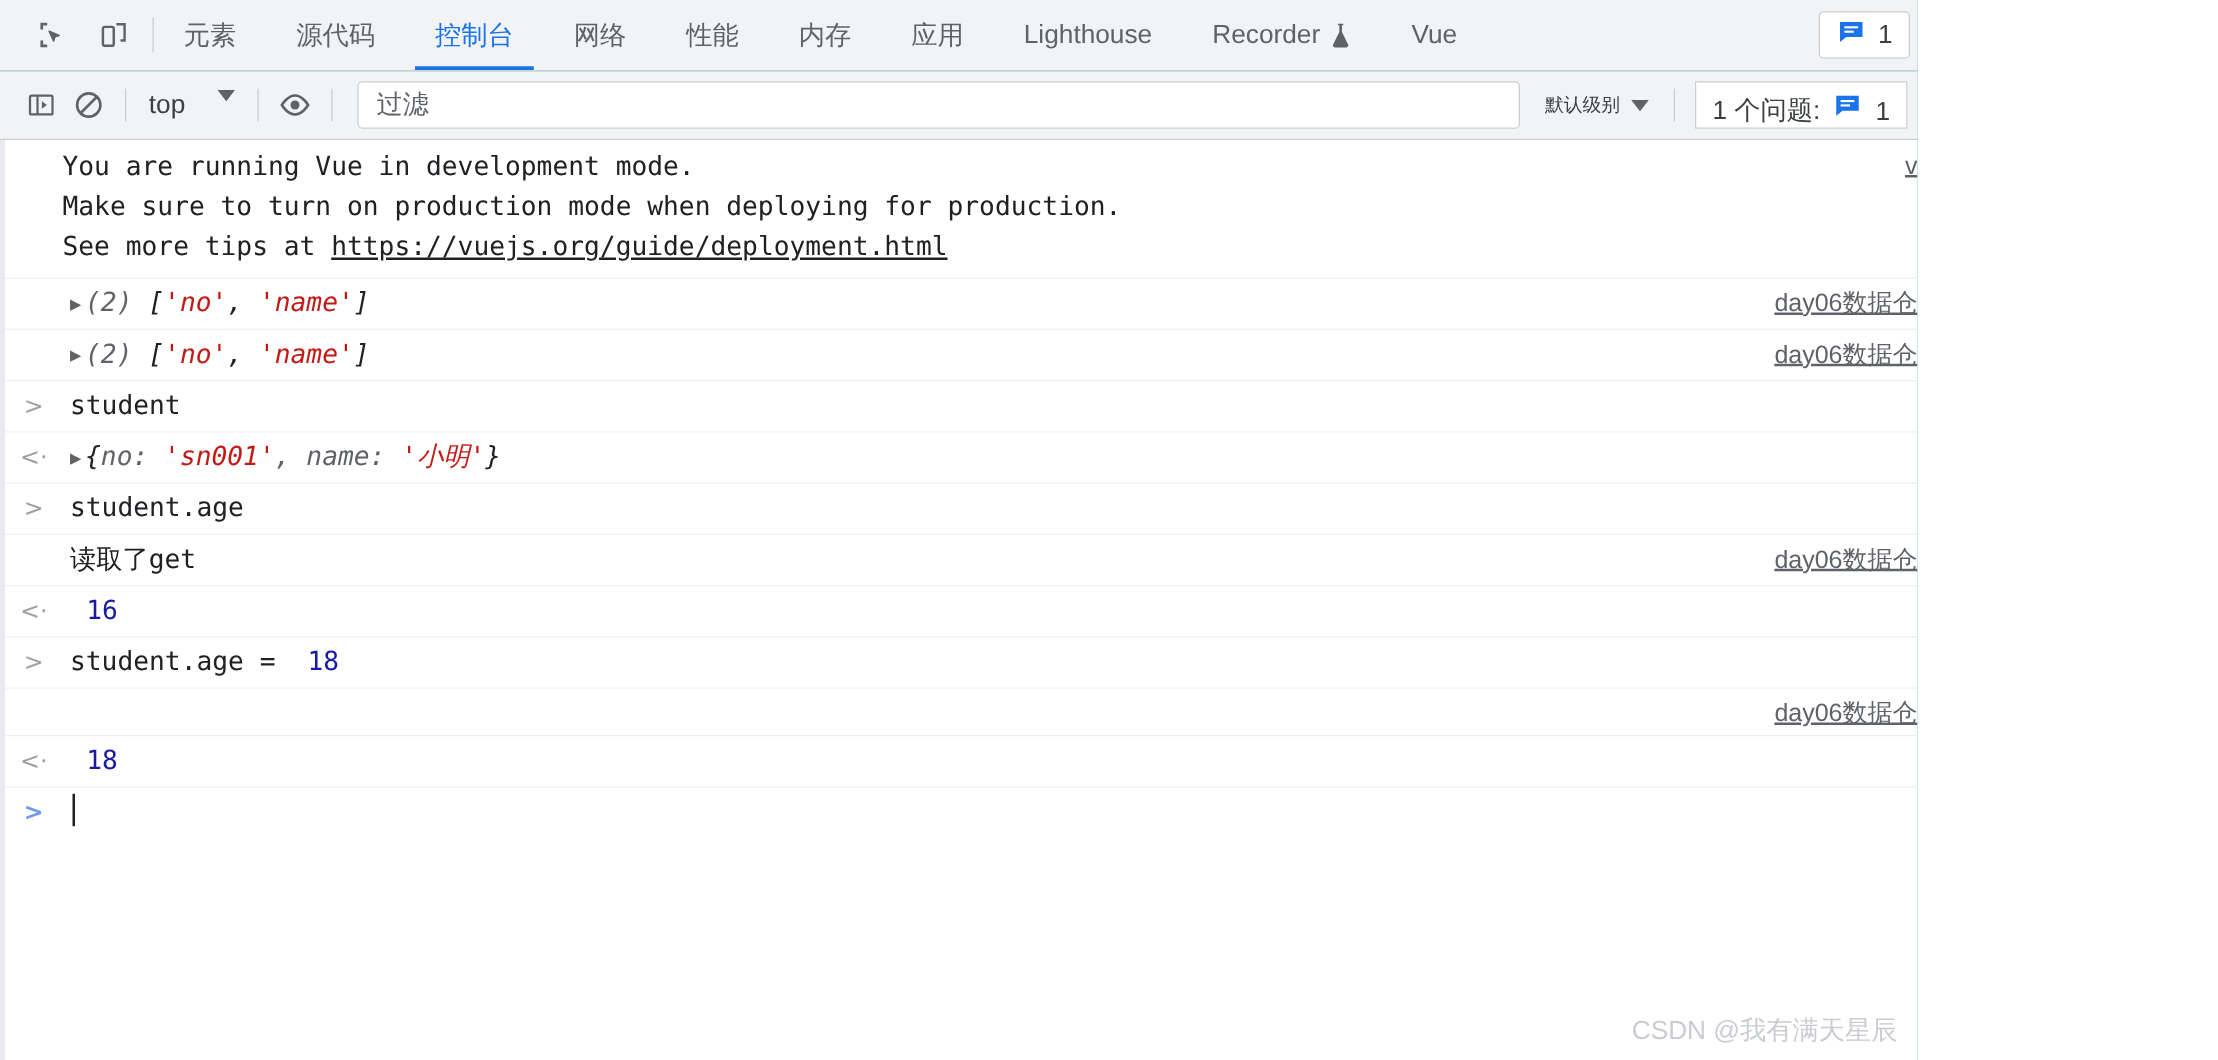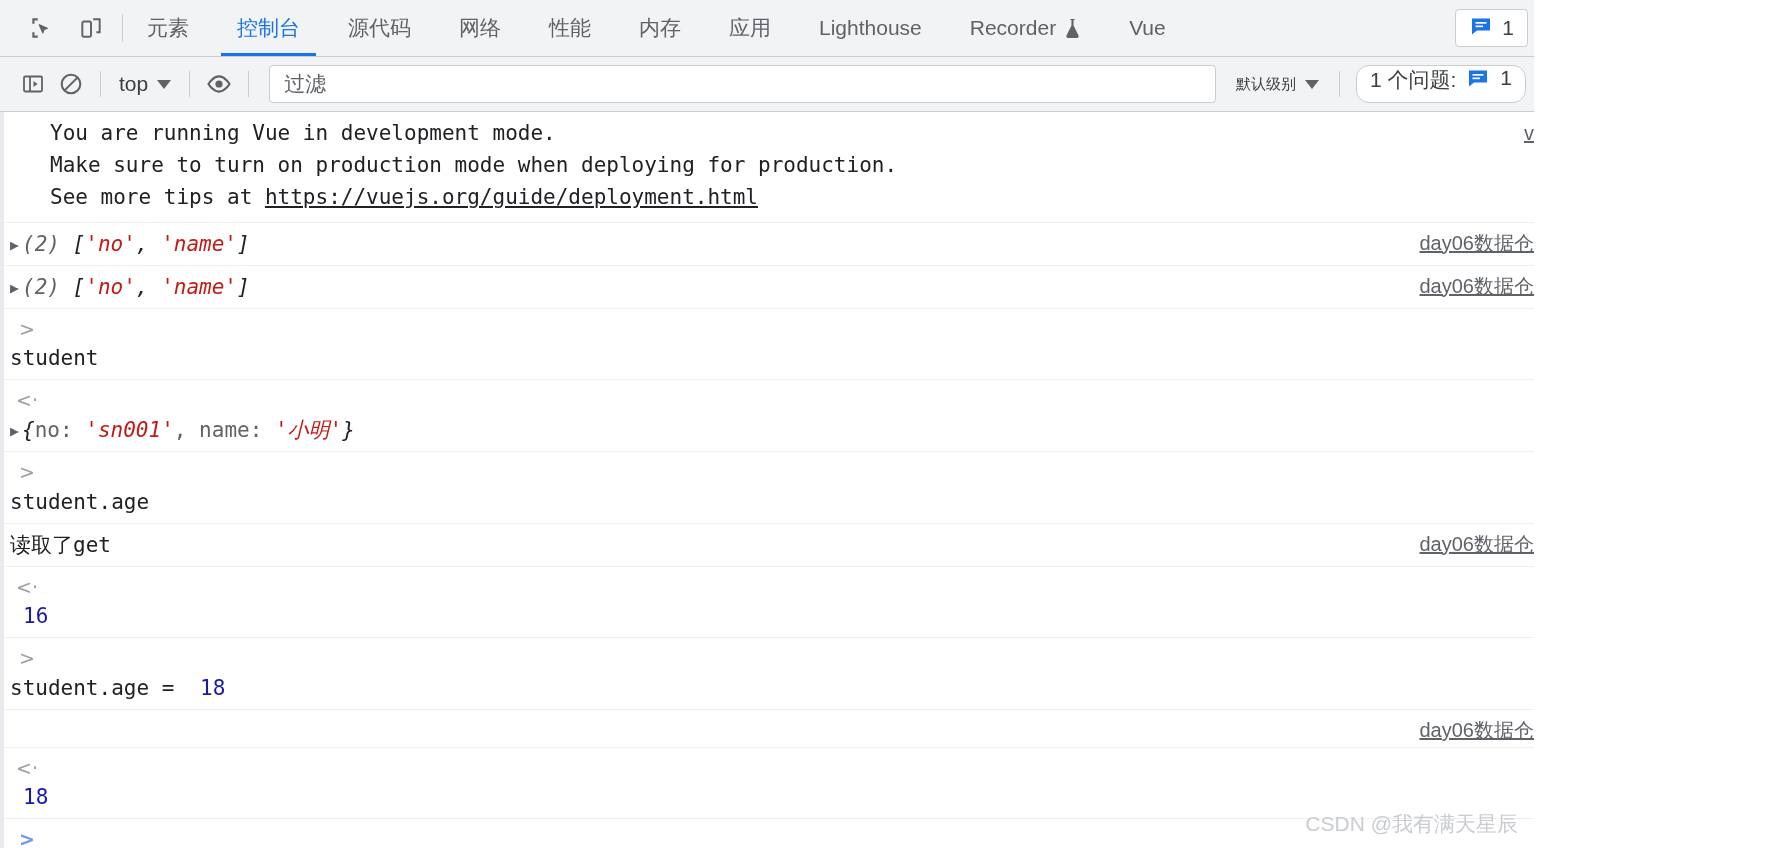--- a/index.html
+++ b/index.html
@@ -135,22 +135,21 @@
   .ctb-sep {
     width: 1px;
     height: 26px;
     background: #cacdd1;
     margin: 0 10px;
     flex-shrink: 0;
   }
 
   .ctx-select {
     display: flex;
-    align-items: center;
-    gap: 9px;
+    gap: 26px;
     font-size: 21px;
     color: #3c4043;
     cursor: pointer;
     padding: 4px 8px;
     border-radius: 3px;
     white-space: nowrap;
   }
 
   .caret {
     width: 0; height: 0;
@@ -190,24 +189,24 @@
     font-size: 15px;
     color: #3c4043;
     cursor: pointer;
     padding: 5px 10px;
     border-radius: 3px;
     white-space: nowrap;
   }
 
   .issues-chip2 {
     display: flex;
-    align-items: flex-start;
+    align-items: flex-end;
     gap: 10px;
     border: 1px solid #cacdd1;
-    border-radius: 13px;
+    border-radius: 0;
     background: #fff;
     height: 38px;
     padding: 0 13px;
     font-size: 21px;
     color: #3c4043;
     cursor: pointer;
     white-space: nowrap;
     margin-left: 6px;
   }
 
@@ -224,21 +223,20 @@
     display: flex;
     align-items: flex-start;
     border-bottom: 1px solid #f0f0f0;
     padding: 4px 0 5px 0;
     min-height: 38px;
     position: relative;
     font-family: "DejaVu Sans Mono", monospace;
     font-size: 21px;
     line-height: 1.48;
     color: #202124;
-    flex-direction: column;
   }
   .msg.no-border { border-bottom: none; }
 
   .gutter {
     width: 46px;
     min-width: 46px;
     display: flex;
     align-items: flex-start;
     justify-content: center;
     padding-top: 2px;
@@ -286,21 +284,21 @@
     color: #5f6368;
     font-size: 15px;
     margin-right: 3px;
     cursor: pointer;
     vertical-align: 1px;
   }
 
   .count { color: #5f6368; font-style: italic; }
   .brk   { color: #202124; font-style: italic; }
   .str   { color: #c41a16; font-style: italic; }
-  .key   { color: #5f6368; }
+  .key   { color: #5f6368; font-style: italic; }
   .num   { color: #1a1aa6; margin-left: 13px; }
   .lnk   { color: #202124; text-decoration: underline; cursor: pointer; }
 
   .vue-warn {
     padding: 6px 0 8px 46px;
     border-bottom: 1px solid #f0f0f0;
     font-family: "DejaVu Sans Mono", monospace;
     font-size: 21px;
     line-height: 1.52;
     color: #202124;
@@ -359,25 +357,25 @@
         </svg>
       </div>
     </div>
 
     <div class="vdivider"></div>
 
     <div class="tabs">
       <div class="tab">
         <span>元素</span>
       </div>
+      <div class="tab">
+        <span>源代码</span>
+      </div>
       <div class="tab active">
         <span>控制台</span>
-      </div>
-      <div class="tab">
-        <span>源代码</span>
       </div>
       <div class="tab">
         <span>网络</span>
       </div>
       <div class="tab">
         <span>性能</span>
       </div>
       <div class="tab">
         <span>内存</span>
       </div>

